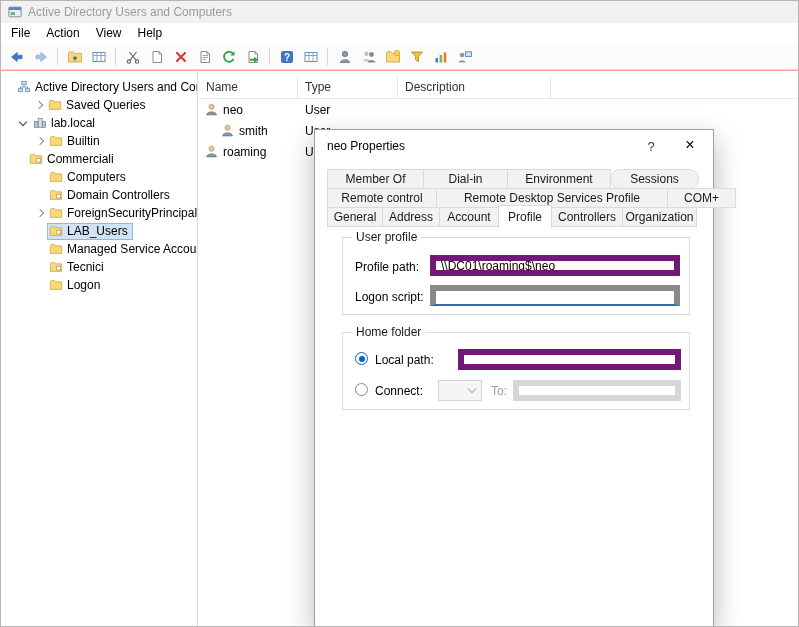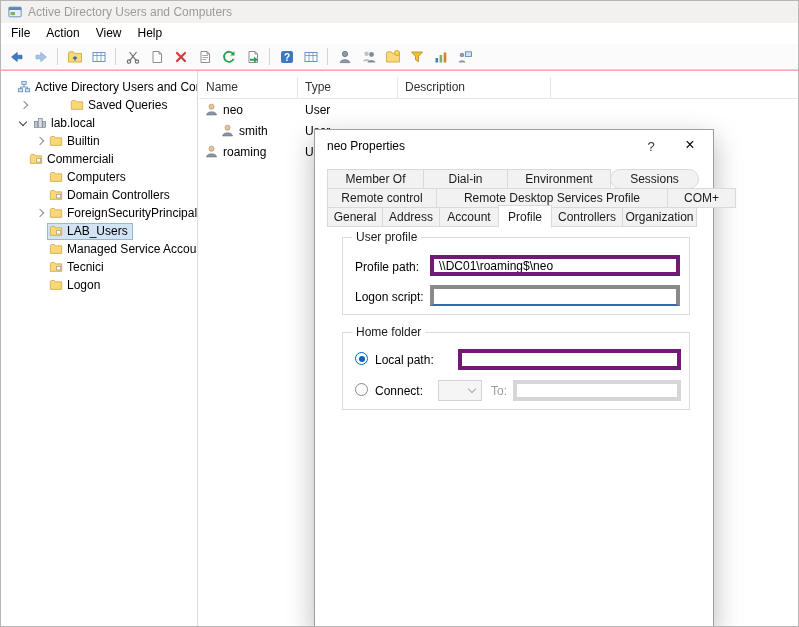--- a/index.html
+++ b/index.html
@@ -56,21 +56,21 @@
   .tab { height:20px; line-height:19px; text-align:center; background:#f2f2f2; border:1px solid #dadada; margin-left:-1px; color:#1a1a1a; overflow:hidden; white-space:nowrap; }
   .tab:first-child { margin-left:0; }
   .tab.active { background:#fff; border-bottom:1px solid #fff; height:23px; margin-top:-2px; line-height:22px; z-index:3; position:relative; }
 
   .group { position:absolute; border:1px solid #dcdcdc; background:#fff; }
   .group-user-profile { left:27px; top:107px; width:348px; height:78px; }
   .group-home-folder { left:27px; top:202px; width:348px; height:78px; }
   .group-label { position:absolute; top:-8px; left:9px; background:#fff; padding:0 4px; color:#1a1a1a; }
   .fld-label { position:absolute; color:#000; line-height:14px; }
   .disabled-label { color:#9d9d9d; }
-  .txt { position:absolute; height:21px; border:4px solid #701a75; background:#fff; padding:0 5px; font:12px "Liberation Sans",sans-serif; color:#000; }
+  .txt { position:absolute; height:21px; border:6px solid #701a75; background:#fff; padding:0 5px; font:12px "Liberation Sans",sans-serif; color:#000; }
   .txt.focused { border-color:#8a8a8a; border-bottom:2px solid #2a6db5; }
   .txt.dis { border-color:#d6d6d6; }
   .combo { position:absolute; height:21px; border:1px solid #d4d4d4; background:#f5f5f5; display:flex; align-items:center; justify-content:flex-end; padding-right:6px; }
   .combo .chevron { width:6px; height:6px; border-right:1.3px solid #a9a9a9; border-bottom:1.3px solid #a9a9a9; transform:rotate(45deg); margin-top:-3px; }
   .radio { position:absolute; width:13px; height:13px; border:1px solid #8a8a8a; border-radius:50%; background:#fff; }
   .radio.checked { border-color:#0067c0; }
   .radio.checked::after { content:""; position:absolute; left:2.5px; top:2.5px; width:6px; height:6px; border-radius:50%; background:#0067c0; }
 </style>
 </head>
 <body>
@@ -258,21 +258,21 @@
               <svg viewBox="0 0 16 16" width="16" height="16">
                 <rect x="5.5" y="1.5" width="5" height="3.5" fill="#cfe3f5" stroke="#4a7ebb" stroke-width="0.8"></rect>
                 <rect x="1.5" y="10" width="5" height="3.5" fill="#cfe3f5" stroke="#4a7ebb" stroke-width="0.8"></rect>
                 <rect x="9.5" y="10" width="5" height="3.5" fill="#cfe3f5" stroke="#4a7ebb" stroke-width="0.8"></rect>
                 <path d="M8 5 V8 M4 10 V8 H12 V10" stroke="#4a7ebb" fill="none" stroke-width="0.9"></path>
               </svg>
             </span>
             <span class="t-label">Active Directory Users and Computers</span>
           </span>
         </div>
-        <div class="tree-row" style="padding-left: 18px; gap: 37px;">
+        <div class="tree-row" style="padding-left: 33px;">
           <span class="chev chev-r"></span>
           <span class="hl">
             <span class="t-ico">
               <svg viewBox="0 0 16 16" width="16" height="16">
                 <path d="M1.5 4 L2.5 2.8 H6.2 L7.5 4.4 H14.5 V13 H1.5 Z" fill="#fbd877" stroke="#c9a13b" stroke-width="0.8"></path>
               </svg>
             </span>
             <span class="t-label">Saved Queries</span>
           </span>
         </div>

